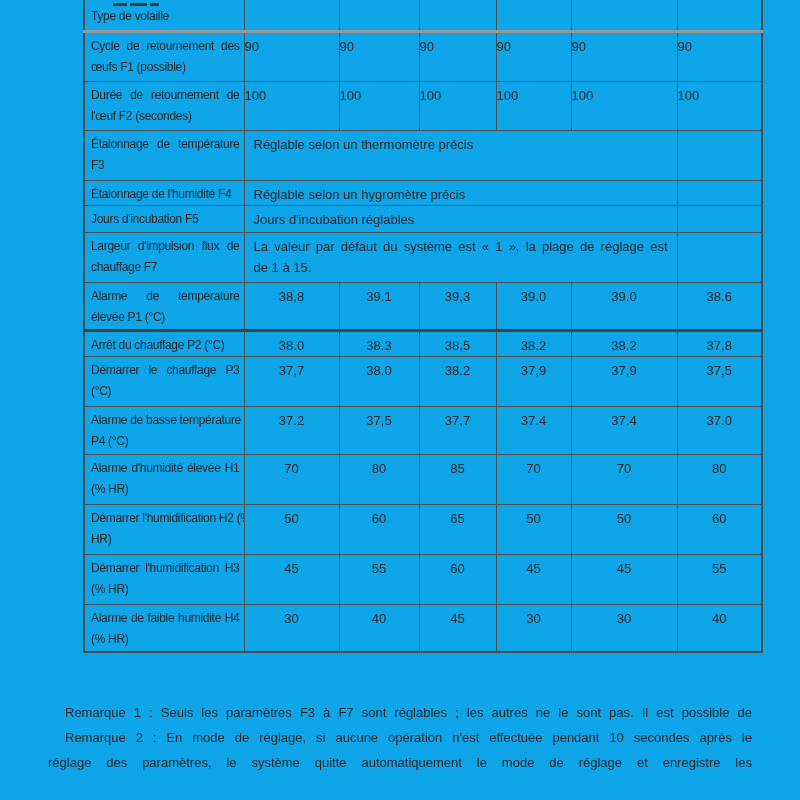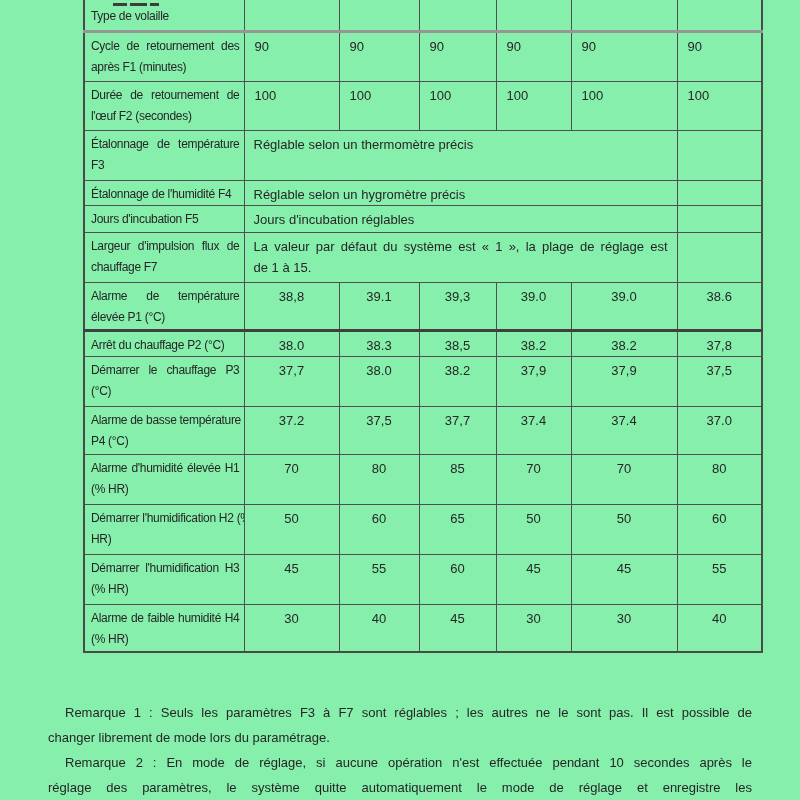--- a/index.html
+++ b/index.html
@@ -2,21 +2,21 @@
 <html><head>
 <meta charset="utf-8">
 <style>
   html,body{margin:0;padding:0;}
   body{
     width:800px;height:800px;overflow:hidden;position:relative;
     background:#ffffff;
     font-family:"Liberation Sans","DejaVu Sans",sans-serif;
     color:#262626;
   }
-  .page{position:absolute;inset:0;background:#86efac;}
+  .page{position:absolute;inset:0;background:#0ea5e9;}
 
   table.params{
     position:absolute;left:83px;top:-20px;width:679px;
     border-collapse:collapse;table-layout:fixed;
     border:2px solid #4a4a4a;
   }
   td{
     border:1.5px solid #4f4f4f;
     vertical-align:top;overflow:hidden;
     padding:0;
@@ -35,21 +35,21 @@
   .frag{display:flex;align-items:flex-end;height:21px;}
   .cutfrag{
     display:block;width:46px;height:3.5px;margin-left:22px;
     background:linear-gradient(90deg,#3c3c3c 0 14px,transparent 14px 17px,#3c3c3c 17px 34px,transparent 34px 37px,#3c3c3c 37px 46px);
   }
 
   .val{
     font-size:13px;text-align:center;
     padding-top:3px;line-height:21px;
   }
-  .val.left{text-align:left;padding-left:10px;}
+  .val.left{text-align:left;padding-left:0;}
   .merged{
     font-size:13px;padding:3px 9px 0 9px;
   }
 
   .notes{
     position:absolute;left:48px;top:700px;width:704px;
     font-size:13px;
   }
   .note-line{line-height:25px;white-space:nowrap;}
   .note-line.ind{text-indent:17px;}
@@ -81,21 +81,21 @@
           <td class="val"></td>
           <td class="val"></td>
           <td class="val"></td>
           <td class="val"></td>
           <td class="val"></td>
           <td class="val"></td>
         </tr>
         <tr style="height: 50px;">
           <td class="lbl">
             <div class="ln jst">Cycle de retournement des</div>
-            <div class="ln">après F1 (minutes)</div>
+            <div class="ln">œufs F1 (possible)</div>
           </td>
           <td class="val left">90</td>
           <td class="val left">90</td>
           <td class="val left">90</td>
           <td class="val left">90</td>
           <td class="val left">90</td>
           <td class="val left">90</td>
         </tr>
         <tr style="height: 49px;">
           <td class="lbl">
@@ -242,21 +242,20 @@
           <td class="val">30</td>
           <td class="val">30</td>
           <td class="val">40</td>
         </tr>
       </tbody>
   </table>
 
   <div class="notes">
       <div class="note">
         <div class="note-line ind jst">Remarque 1 : Seuls les paramètres F3 à F7 sont réglables ; les autres ne le sont pas. Il est possible de</div>
-        <div class="note-line">changer librement de mode lors du paramétrage.</div>
       </div>
       <div class="note">
         <div class="note-line ind jst">Remarque 2 : En mode de réglage, si aucune opération n'est effectuée pendant 10 secondes après le</div>
         <div class="note-line jst">réglage des paramètres, le système quitte automatiquement le mode de réglage et enregistre les</div>
       </div>
     </div>
 
 </div>
 
 </body></html>

